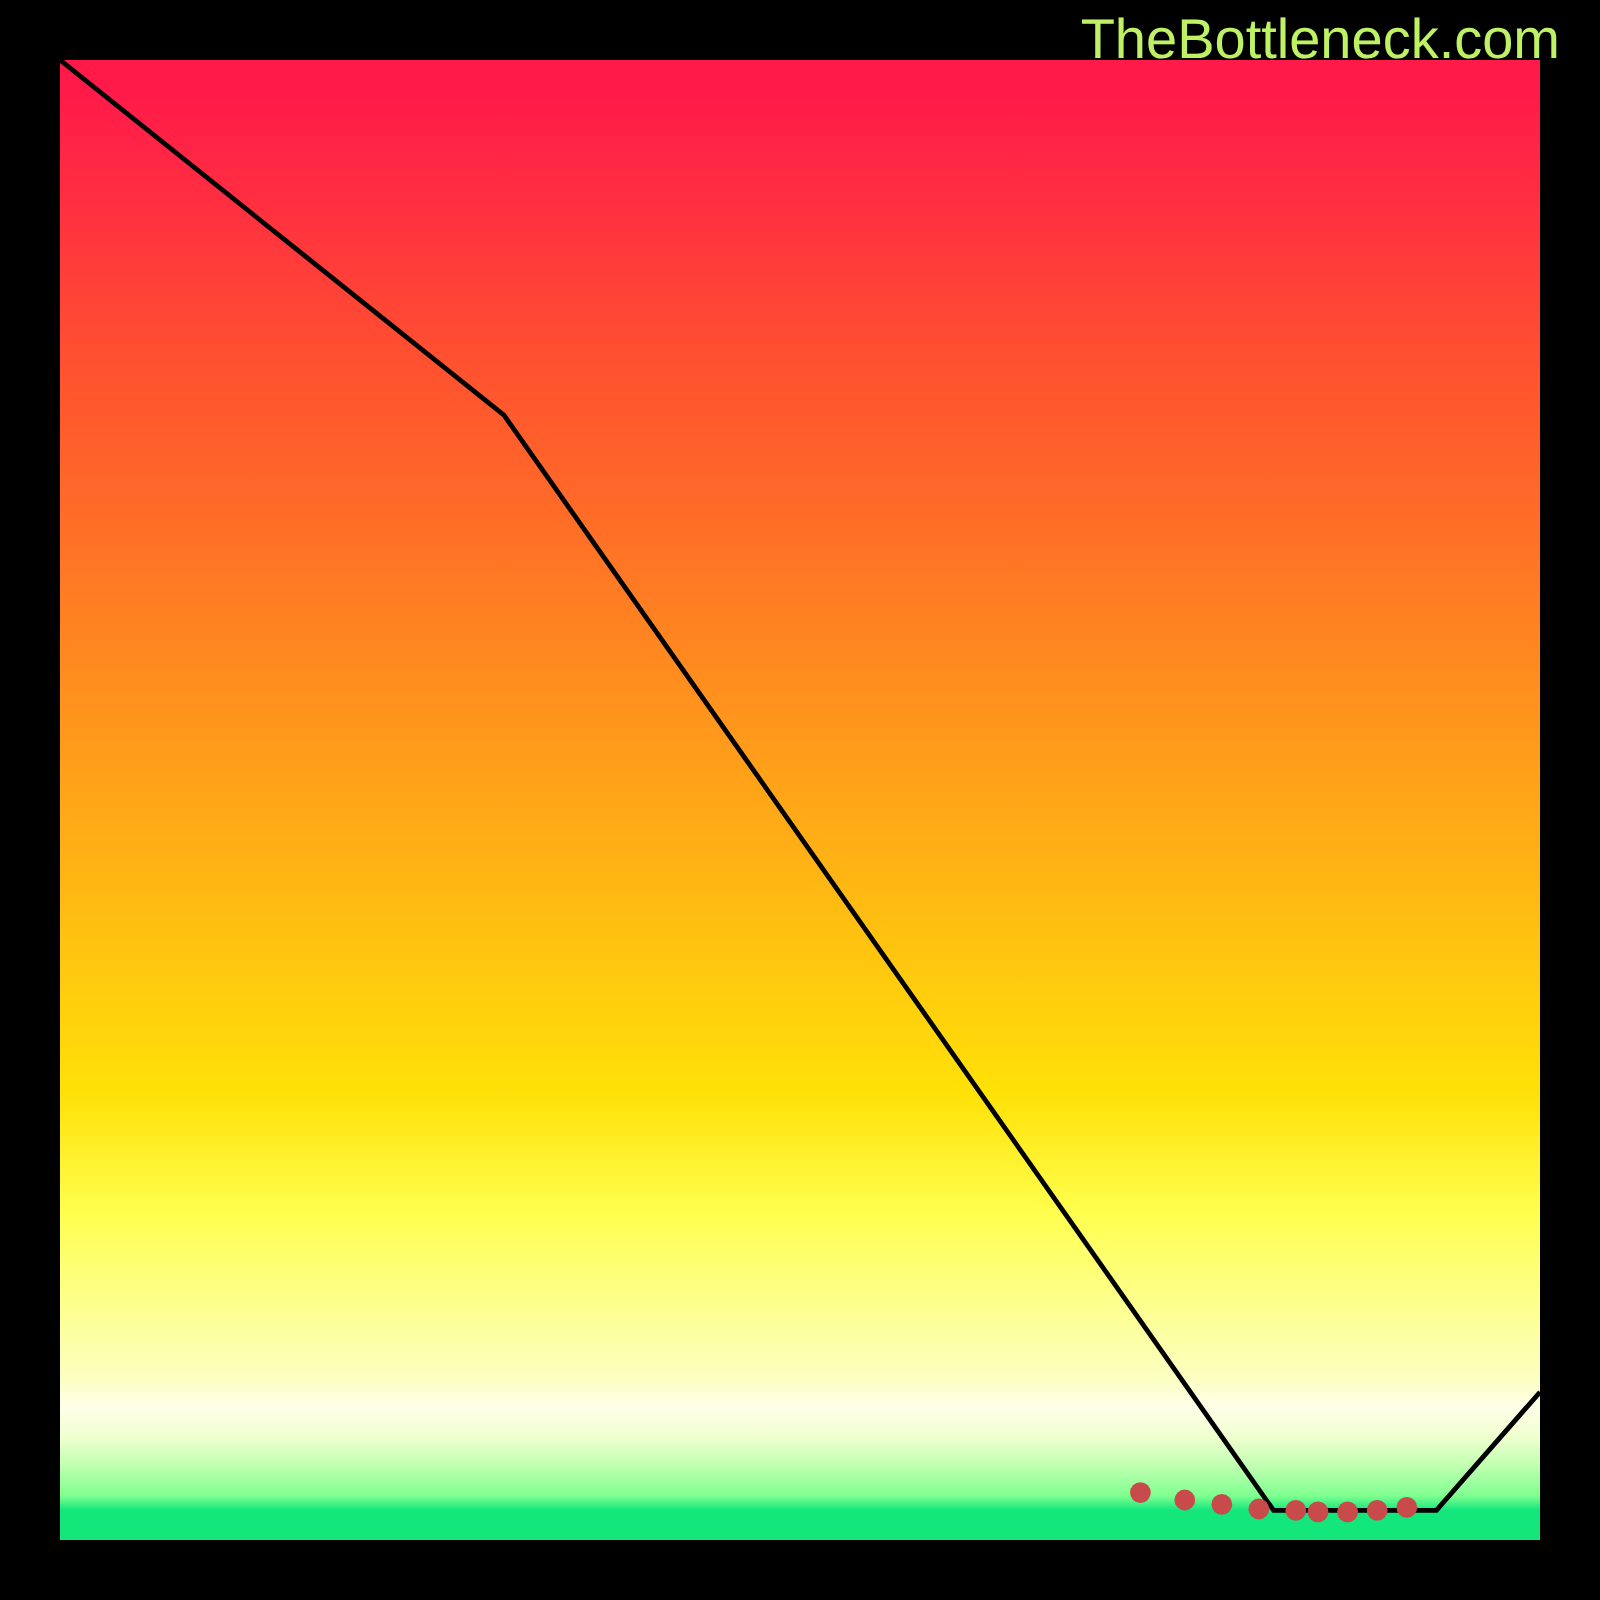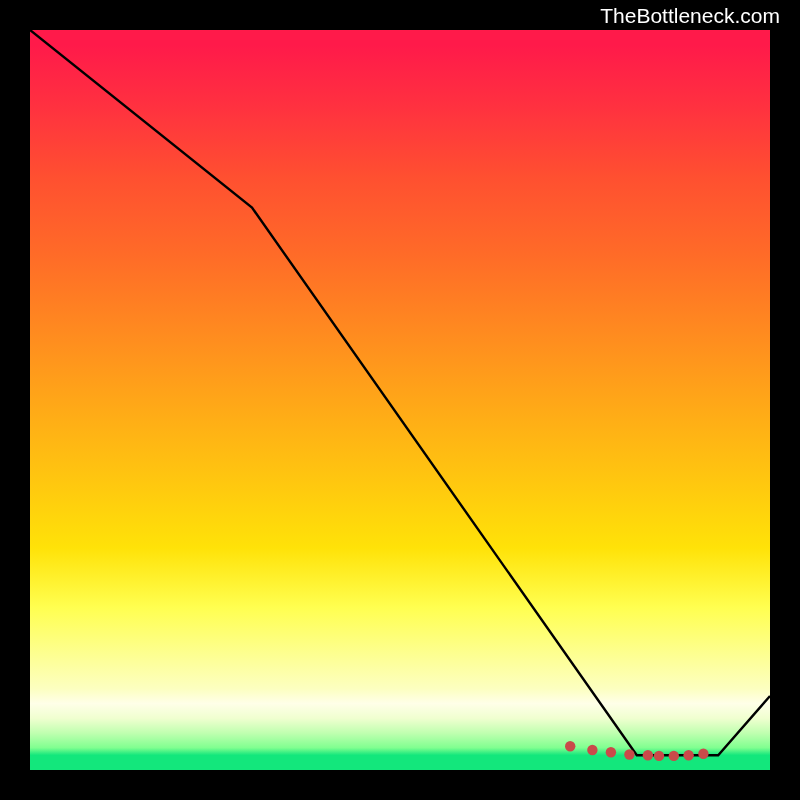--- a/index.html
+++ b/index.html
@@ -8,22 +8,22 @@
     height: 800px;
     background: #000;
     font-family: Arial, sans-serif;
     position: relative;
     overflow: hidden;
   }
   .attribution {
     position: absolute;
     top: 4px;
     right: 20px;
-    color: #ffffff;
-    font-size: 21px;
+    color: #bef264;
+    font-size: 28px;
     font-weight: 500;
   }
   .plot-area {
     position: absolute;
     top: 30px;
     left: 30px;
     width: 740px;
     height: 740px;
     background: linear-gradient(to bottom,
       #ff1a4a 0%,

